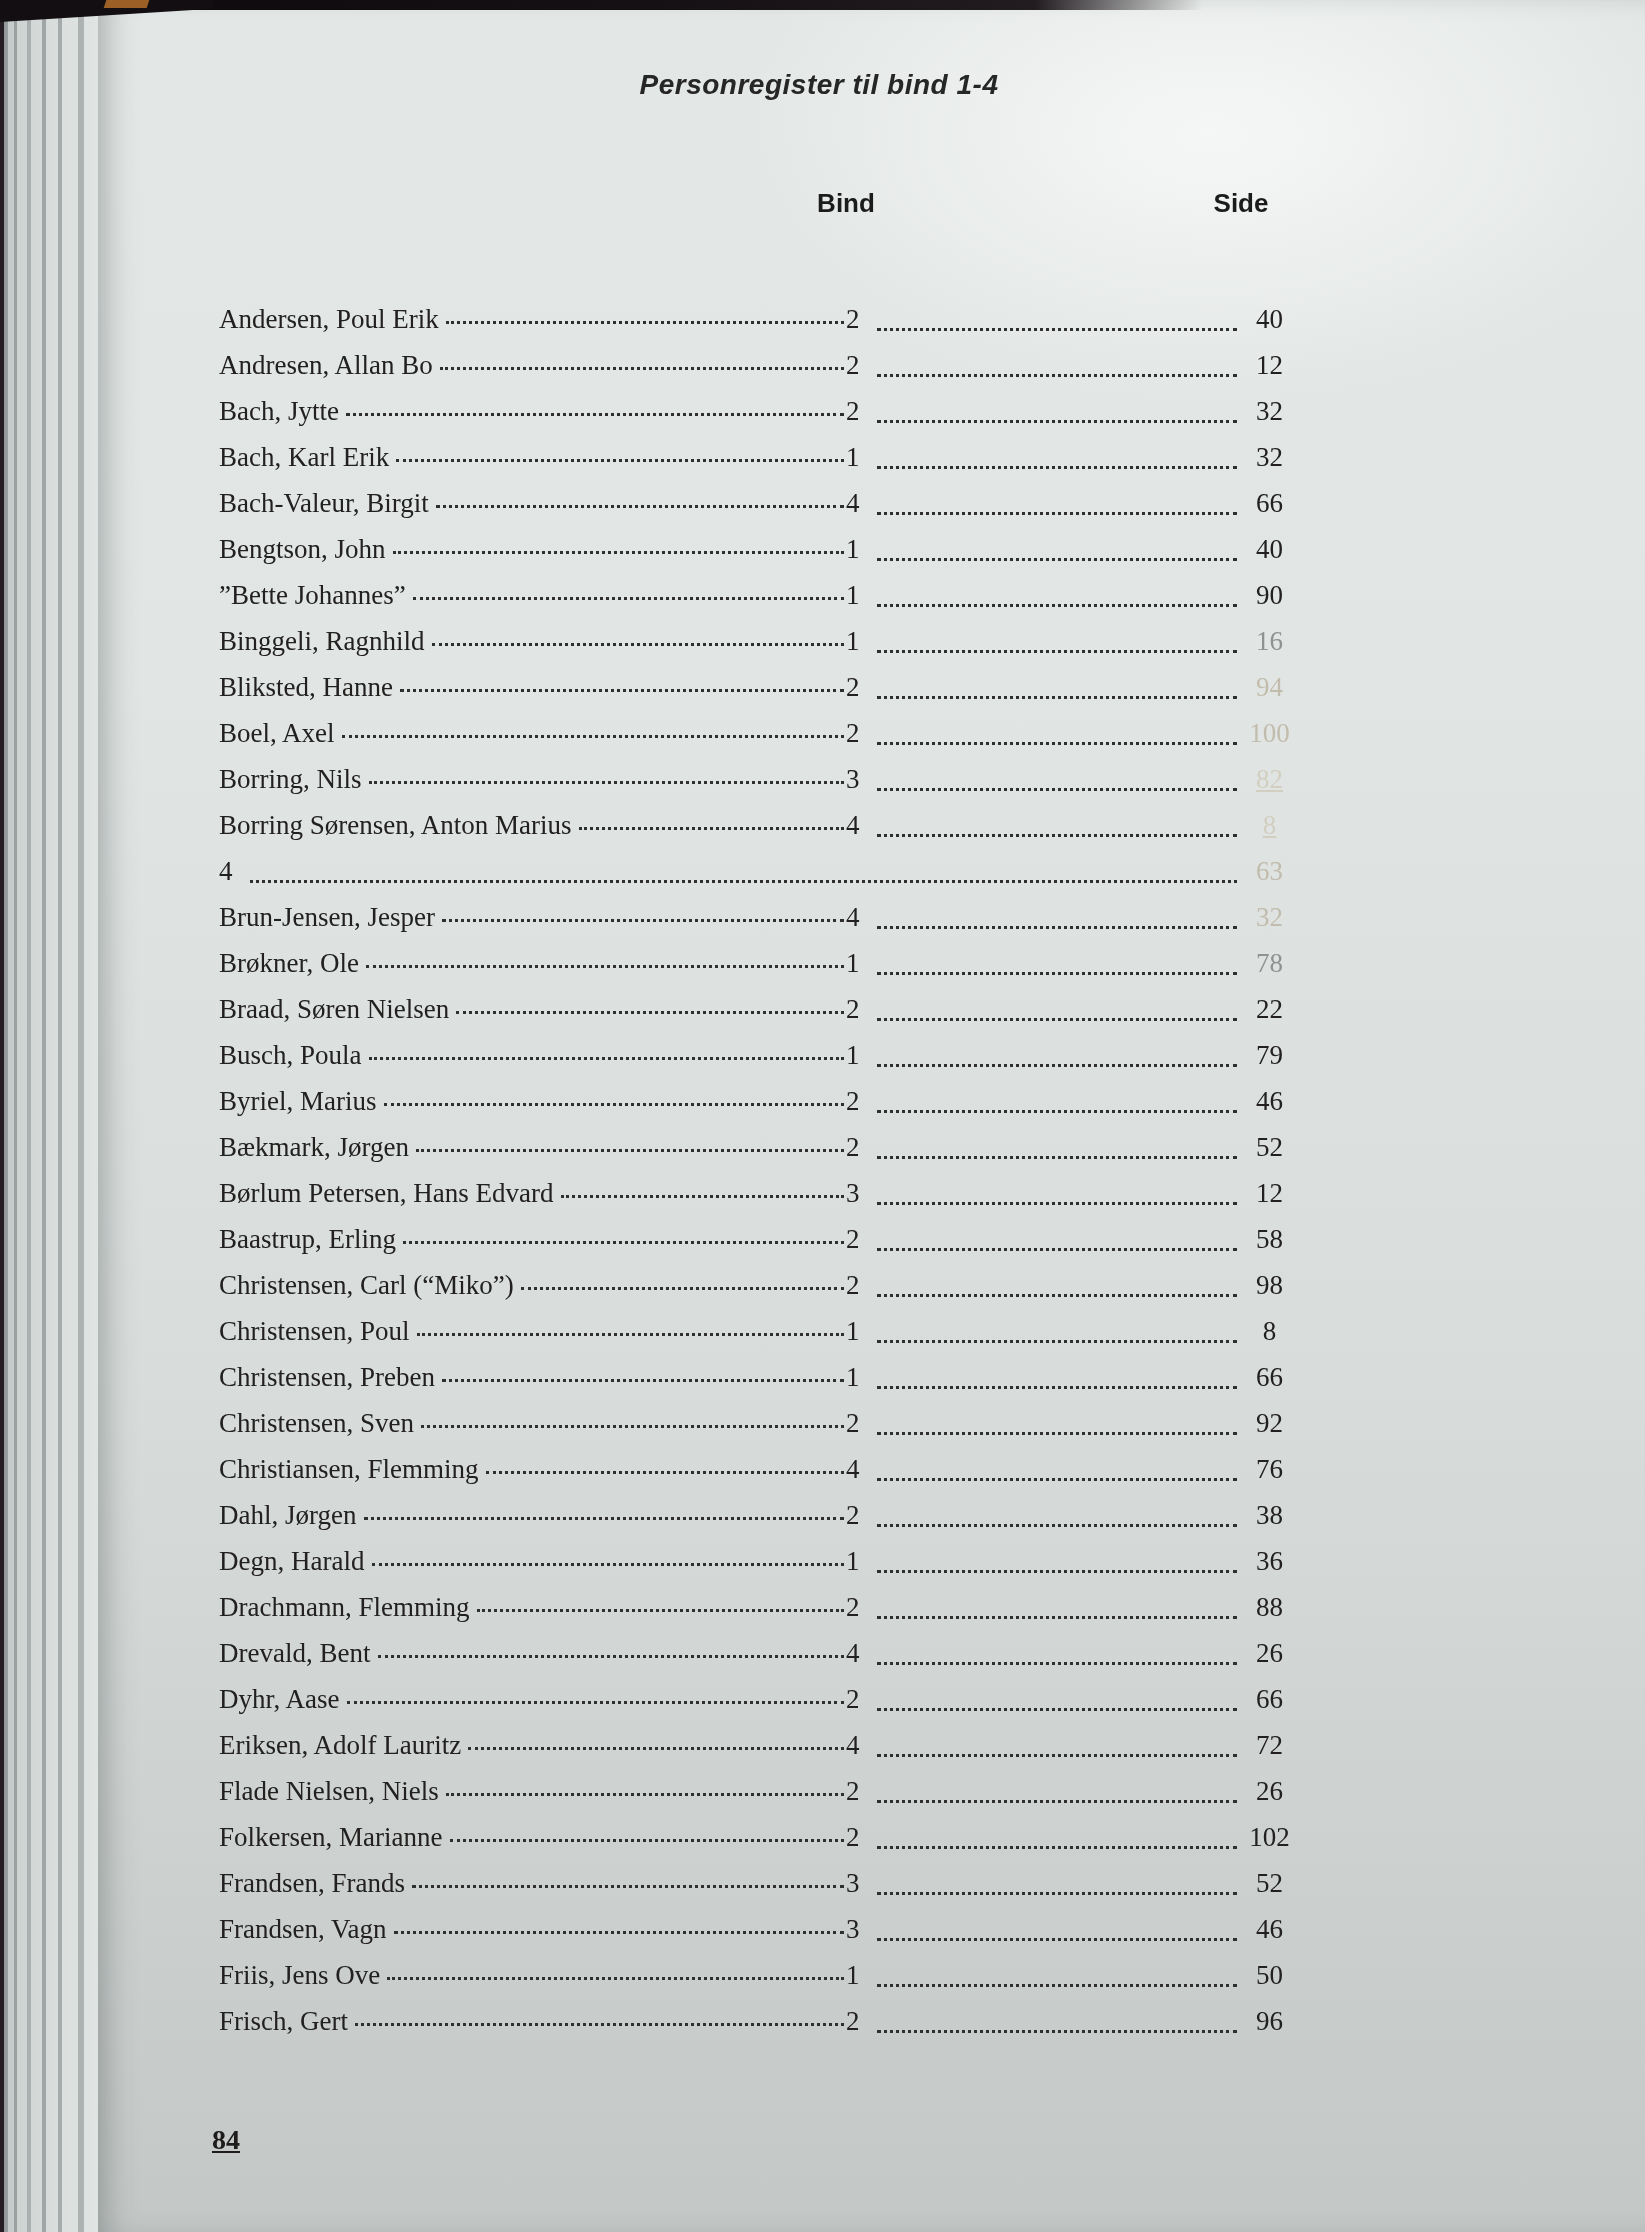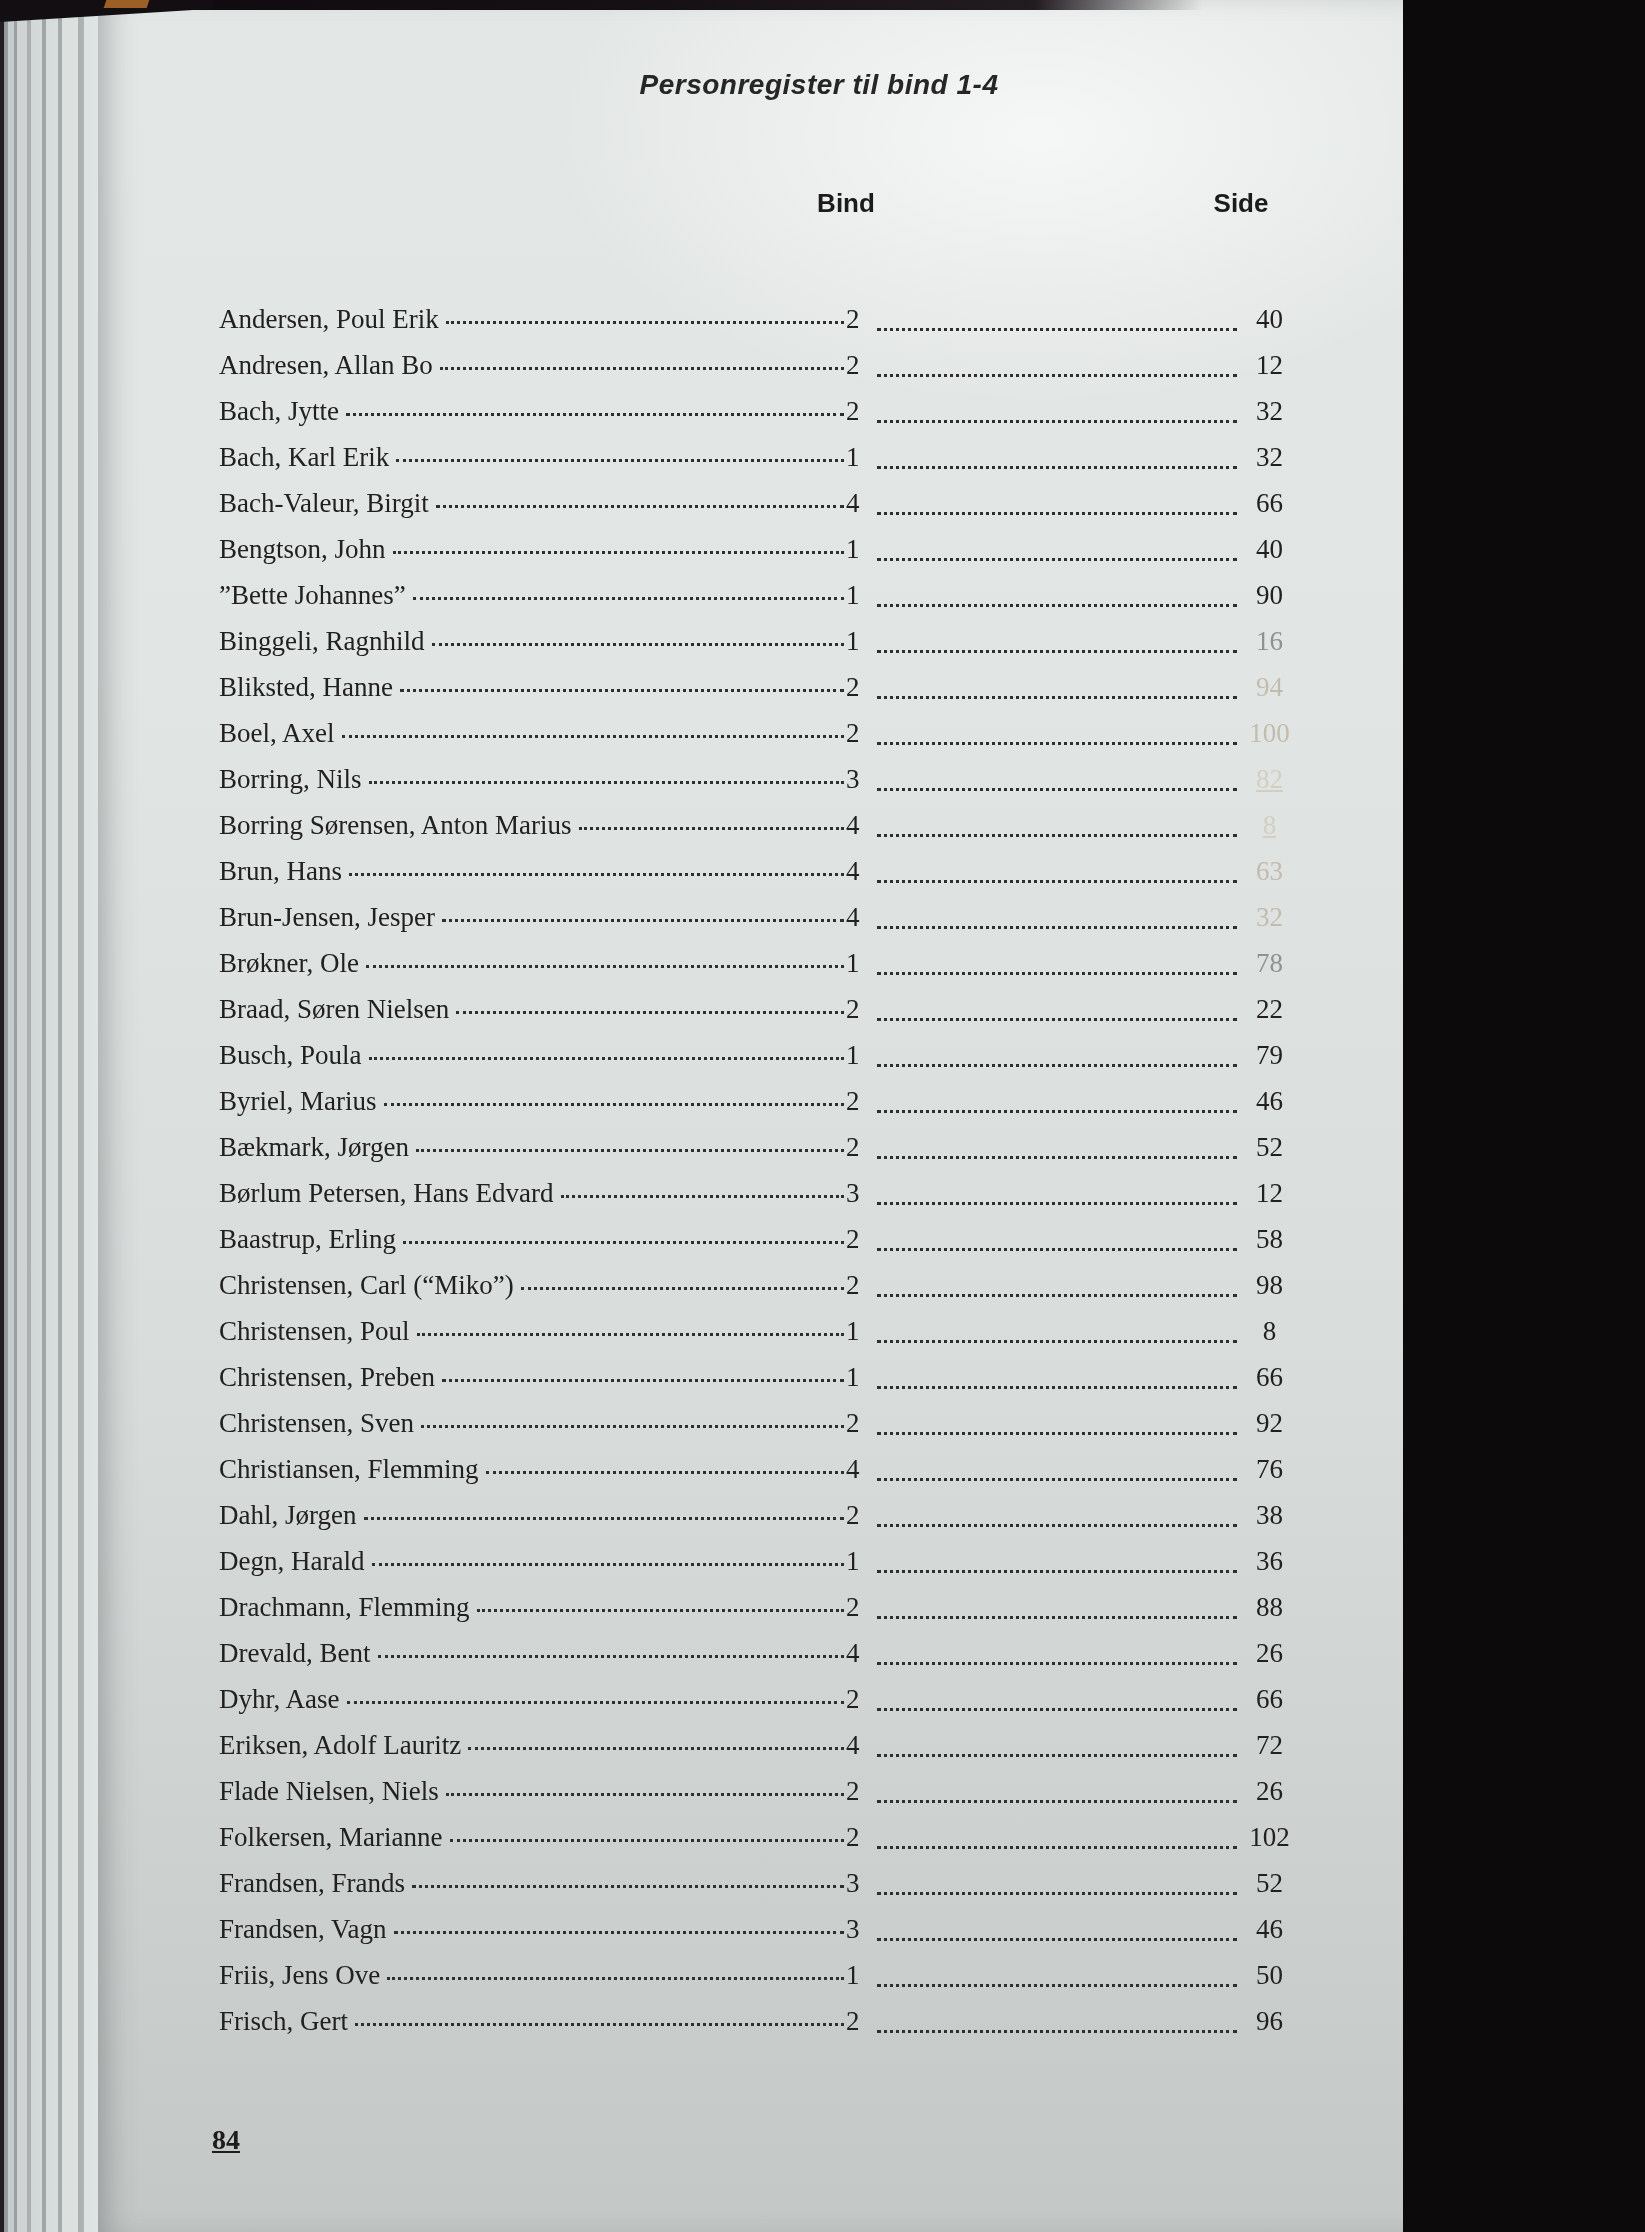--- a/index.html
+++ b/index.html
@@ -1,18 +1,18 @@
 <!DOCTYPE html>
 <html style="font-size:14.5px"><head>
 <meta charset="utf-8">
 <style>
   html,body{margin:0;padding:0;background:#0d0a0c;}
   body{width:1645px;height:2233px;overflow:hidden;
        font-family:"Liberation Serif", serif;}
-  .scan{position:relative;width:1403px;height:2233px;overflow:hidden;}
+  .scan{position:relative;width:1645px;height:2233px;overflow:hidden;}
 
   
   .page-edges{position:absolute;left:0;top:0;bottom:0;width:98px;
     background:linear-gradient(90deg,
       #241d22 0px,#241d22 3.6px,
       #8f9597 3.6px,#9aa1a1 8.1px,
       #c6cccc 8.1px,#c6cccc 13.6px,
       #99a0a0 13.6px,#9aa1a1 17px,
       #ced3d2 17px,#d0d5d4 27px,
       #a9b0af 27px,#a9b0af 31px,
@@ -184,24 +184,20 @@
         <div class="row">
     <span class="left">
       <span class="name">Borring Sørensen, Anton Marius</span>
       <span class="leader"></span>
     </span>
     <span class="bind">4</span>
     <span class="leader mid-leader"></span>
     <span class="side fade3">8</span>
   </div>
         <div class="row">
-    <span class="left">
-      <span class="name">Brun, Hans</span>
-      <span class="leader"></span>
-    </span>
     <span class="bind">4</span>
     <span class="leader mid-leader"></span>
     <span class="side fade2">63</span>
   </div>
         <div class="row">
     <span class="left">
       <span class="name">Brun-Jensen, Jesper</span>
       <span class="leader"></span>
     </span>
     <span class="bind">4</span>

